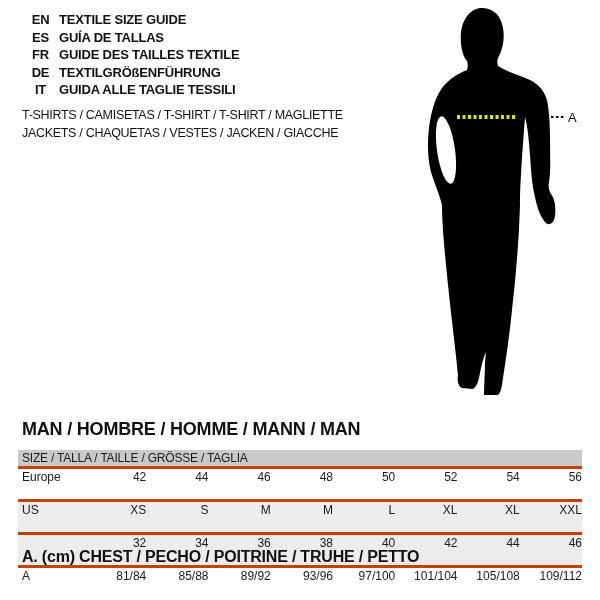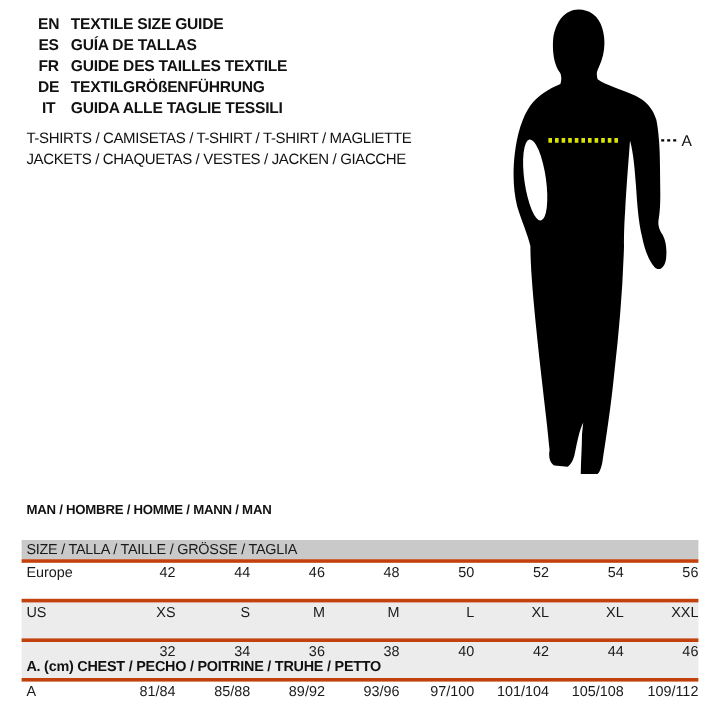--- a/index.html
+++ b/index.html
@@ -21,37 +21,37 @@
   
   .categories { position: absolute; left: 22px; top: 106px;
                 font-weight: 400; font-size: 12.5px; line-height: 18px;
                 letter-spacing: -0.3px; }
 
   
   .figure-wrap { position: absolute; left: 385px; top: 0; width: 210px; height: 410px; }
 
   
   .section-title { position: absolute; left: 22px; top: 419px;
-                   font-weight: 700; font-size: 11px; letter-spacing: -0.2px; }
+                   font-weight: 700; font-size: 18px; letter-spacing: -0.2px; }
 
   
   .size-table { position: absolute; left: 18px; top: 450px; width: 564px;
                 font-size: 12px; color: #1a1a1a; }
   .t-header { height: 16px; line-height: 16px; background: var(--header-bg, #c9c9c9);
               padding-left: 4px; letter-spacing: -0.2px; }
   .t-row { display: grid; grid-template-columns: 66px repeat(8, 1fr);
            height: 33px; line-height: 16px; border-top: 3px solid #c2410c;
            box-sizing: border-box; background: #ffffff; }
   .t-row.shaded { background: var(--shade-bg, #ececec); gap: 12px; }
   .t-label { padding-left: 4px; }
   .t-cell { text-align: right; }
 
   
   .footnote { position: absolute; left: 22px; top: 548px;
-              font-weight: 700; font-size: 12px; letter-spacing: -0.2px; }
+              font-weight: 700; font-size: 16px; letter-spacing: -0.2px; }
 </style>
 </head>
 <body>
 
 <div class="lang-block">
   <div class="lang-row">
     <span class="lang-code">EN</span>
     <span class="lang-label">TEXTILE SIZE GUIDE</span>
   </div>
   <div class="lang-row">

